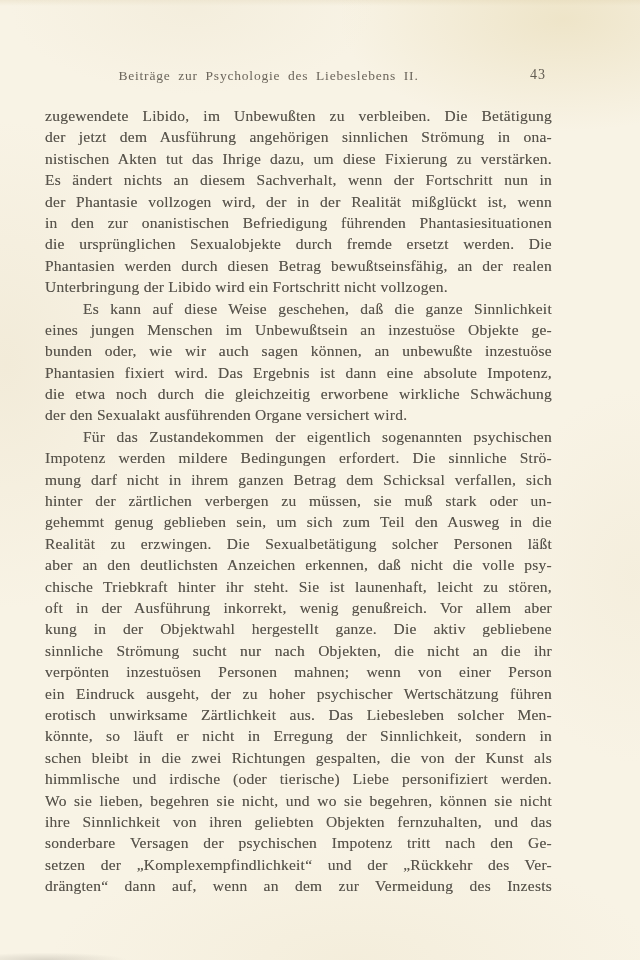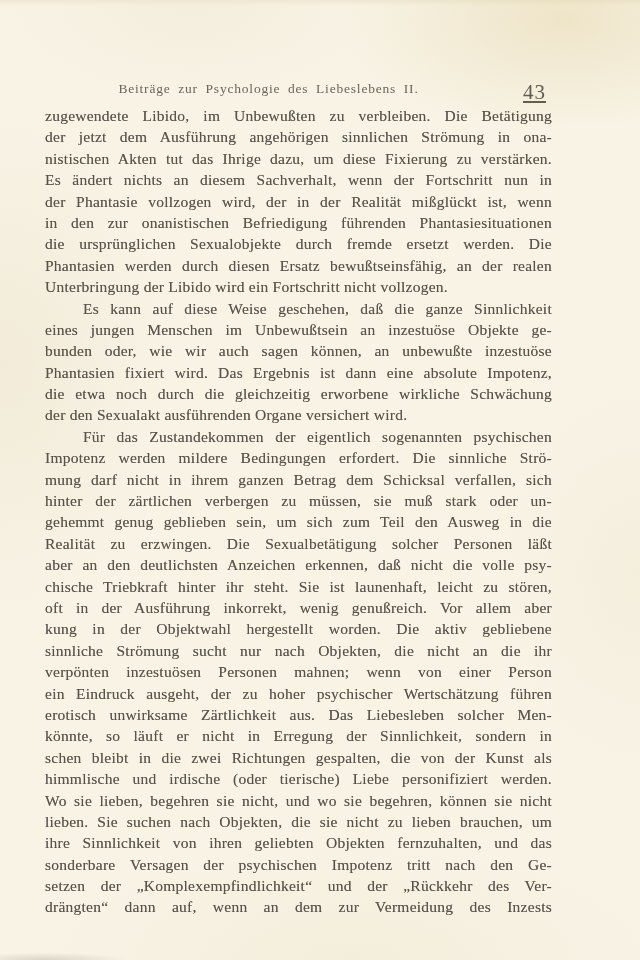--- a/index.html
+++ b/index.html
@@ -31,44 +31,43 @@
     left: 0;
     bottom: 0;
     width: 150px;
     height: 14px;
     background: radial-gradient(ellipse 110px 10px at 30% 100%, rgba(140,134,122,0.28), transparent 75%);
     pointer-events: none;
   }
 
   .running-header {
     position: absolute;
-    top: 81px;
+    top: 68px;
     left: 45px;
     width: 507px;
     height: 20px;
     color: #6b655b;
     font-size: 13.5px;
     letter-spacing: 0.8px;
     word-spacing: 3.5px;
   }
 
   .running-header .header-title {
     display: block;
     text-align: center;
     padding-right: 60px; 
   }
 
   .running-header .page-number {
     position: absolute;
     top: -1px;
     right: 6px;
-    font-size: 21px;
+    font-size: 14px;
     letter-spacing: 1px;
     color: #625c52;
-    text-decoration: underline;
   }
 
   .text-body {
     position: absolute;
     top: 105px;
     left: 45px;
     width: 507px;
     color: #57534b;
     font-size: 15.5px;
     letter-spacing: 0.25px;
@@ -103,47 +102,46 @@
   </div>
 
   <div class="text-body" id="text-body">
       <div class="text-line">zugewendete Libido, im Unbewußten zu verbleiben. Die Betätigung</div>
       <div class="text-line">der jetzt dem Ausführung angehörigen sinnlichen Strömung in ona-</div>
       <div class="text-line">nistischen Akten tut das Ihrige dazu, um diese Fixierung zu verstärken.</div>
       <div class="text-line">Es ändert nichts an diesem Sachverhalt, wenn der Fortschritt nun in</div>
       <div class="text-line">der Phantasie vollzogen wird, der in der Realität mißglückt ist, wenn</div>
       <div class="text-line">in den zur onanistischen Befriedigung führenden Phantasiesituationen</div>
       <div class="text-line">die ursprünglichen Sexualobjekte durch fremde ersetzt werden. Die</div>
-      <div class="text-line">Phantasien werden durch diesen Ersatz bewußtseinsfähig, an der realen</div>
+      <div class="text-line">Phantasien werden durch diesen Betrag bewußtseinsfähig, an der realen</div>
       <div class="text-line last-line">Unterbringung der Libido wird ein Fortschritt nicht vollzogen.</div>
       <div class="text-line first-indented">Es kann auf diese Weise geschehen, daß die ganze Sinnlichkeit</div>
       <div class="text-line">eines jungen Menschen im Unbewußtsein an inzestuöse Objekte ge-</div>
       <div class="text-line">bunden oder, wie wir auch sagen können, an unbewußte inzestuöse</div>
       <div class="text-line">Phantasien fixiert wird. Das Ergebnis ist dann eine absolute Impotenz,</div>
       <div class="text-line">die etwa noch durch die gleichzeitig erworbene wirkliche Schwächung</div>
       <div class="text-line last-line">der den Sexualakt ausführenden Organe versichert wird.</div>
       <div class="text-line first-indented">Für das Zustandekommen der eigentlich sogenannten psychischen</div>
       <div class="text-line">Impotenz werden mildere Bedingungen erfordert. Die sinnliche Strö-</div>
       <div class="text-line">mung darf nicht in ihrem ganzen Betrag dem Schicksal verfallen, sich</div>
       <div class="text-line">hinter der zärtlichen verbergen zu müssen, sie muß stark oder un-</div>
       <div class="text-line">gehemmt genug geblieben sein, um sich zum Teil den Ausweg in die</div>
       <div class="text-line">Realität zu erzwingen. Die Sexualbetätigung solcher Personen läßt</div>
       <div class="text-line">aber an den deutlichsten Anzeichen erkennen, daß nicht die volle psy-</div>
       <div class="text-line">chische Triebkraft hinter ihr steht. Sie ist launenhaft, leicht zu stören,</div>
       <div class="text-line">oft in der Ausführung inkorrekt, wenig genußreich. Vor allem aber</div>
-      <div class="text-line">kung in der Objektwahl hergestellt worden. Die aktiv gebliebene</div>
+      <div class="text-line">kung in der Objektwahl hergestellt ganze. Die aktiv gebliebene</div>
       <div class="text-line">sinnliche Strömung sucht nur nach Objekten, die nicht an die ihr</div>
       <div class="text-line">verpönten inzestuösen Personen mahnen; wenn von einer Person</div>
       <div class="text-line">ein Eindruck ausgeht, der zu hoher psychischer Wertschätzung führen</div>
       <div class="text-line">erotisch unwirksame Zärtlichkeit aus. Das Liebesleben solcher Men-</div>
       <div class="text-line">könnte, so läuft er nicht in Erregung der Sinnlichkeit, sondern in</div>
       <div class="text-line">schen bleibt in die zwei Richtungen gespalten, die von der Kunst als</div>
       <div class="text-line">himmlische und irdische (oder tierische) Liebe personifiziert werden.</div>
       <div class="text-line">Wo sie lieben, begehren sie nicht, und wo sie begehren, können sie nicht</div>
-      <div class="text-line">lieben. Sie suchen nach Objekten, die sie nicht zu lieben brauchen, um</div>
       <div class="text-line">ihre Sinnlichkeit von ihren geliebten Objekten fernzuhalten, und das</div>
       <div class="text-line">sonderbare Versagen der psychischen Impotenz tritt nach den Ge-</div>
       <div class="text-line">setzen der „Komplexempfindlichkeit“ und der „Rückkehr des Ver-</div>
       <div class="text-line">drängten“ dann auf, wenn an dem zur Vermeidung des Inzests</div>
     </div>
 
   <div class="edge-smudge"></div>
 
 </div>
 

